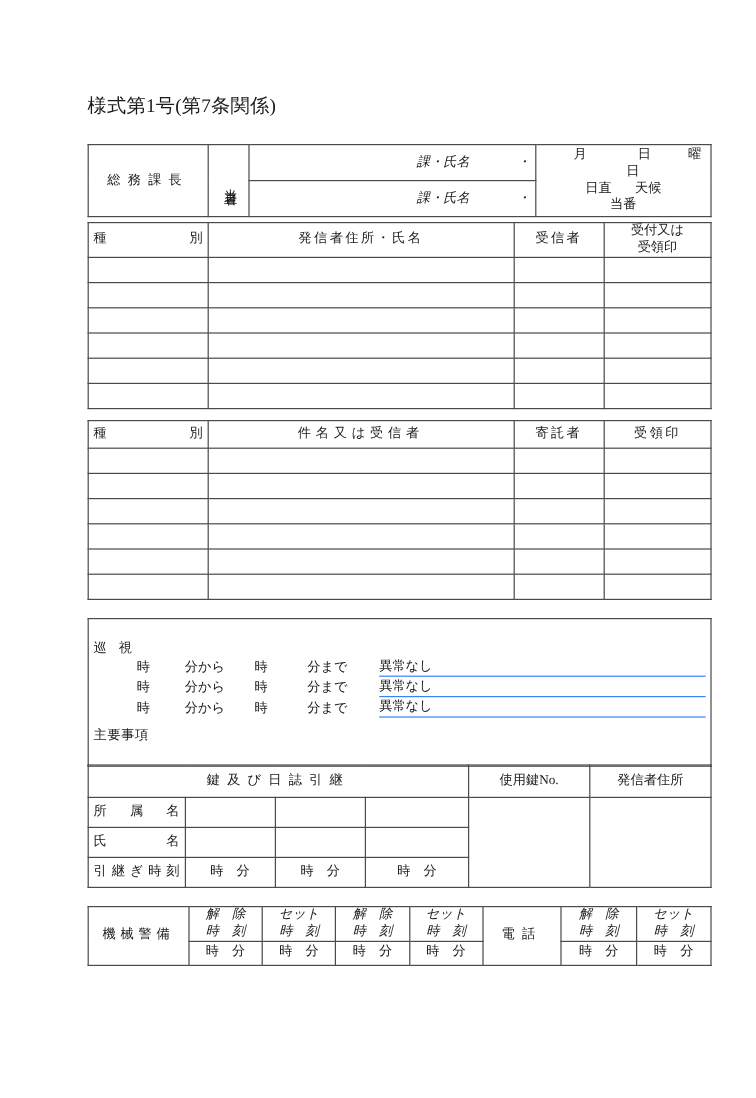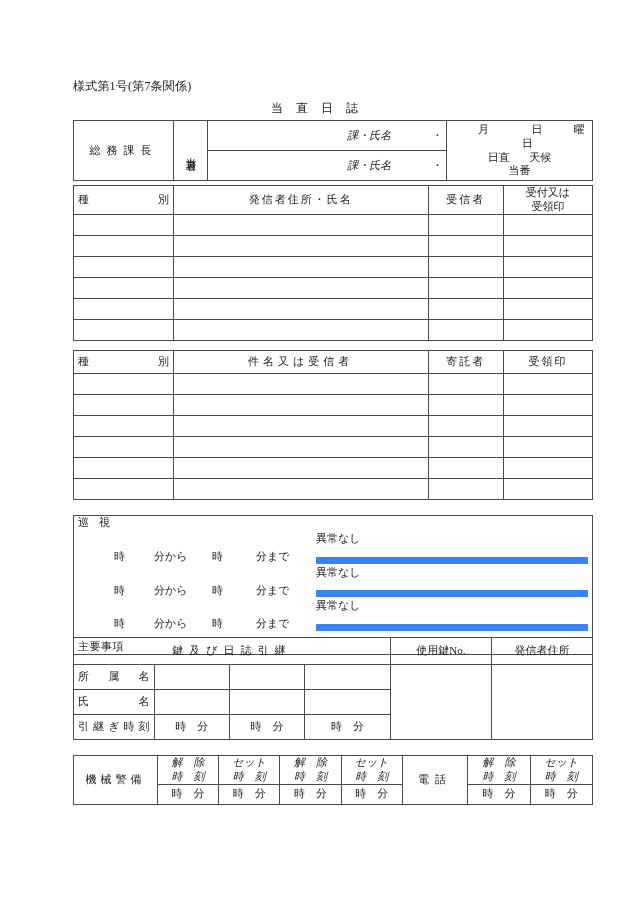--- a/index.html
+++ b/index.html
@@ -18,21 +18,21 @@
   .page {
     position: absolute;
     left: 0; top: 0;
     width: 630px;
     height: 915px;
   }
   .form-no {
     position: absolute;
     left: 73px;
     top: 78px;
-    font-size: 12px;
+    font-size: 16px;
     letter-spacing: 0.2px;
     white-space: nowrap;
   }
   .doc-title {
     position: absolute;
     left: 73px;
     top: 100px;
     width: 483px;
     text-align: center;
     font-size: 12px;
@@ -111,23 +111,23 @@
     padding-left: 36px;
     display: flex;
     align-items: flex-end;
   }
   .pl-seg { display: inline-block; }
   .w-hour { width: 40px; }
   .w-min  { width: 58px; }
   .w-hour2 { width: 44px; }
   .w-min2 { width: 58px; }
   .abn {
-    border-bottom: 7px solid #3b82f6;
+    border-bottom: 1px solid #3b82f6;
     flex: 1;
-    padding-bottom: 11px;
+    padding-bottom: 0;
     margin-left: 2px;
   }
   .patrol-main {
     margin-top: 9px;
     letter-spacing: 0.5px;
   }
   
   #key-table { top: 637px; }
   .key-hdr td { height: 26px; }
   .key-row td { height: 24px; }
@@ -142,21 +142,20 @@
     text-align: center;
   }
   .two-line div { white-space: nowrap; font-style: italic; }
 </style>
 </head>
 <body>
 
 <div class="page">
 
   <div class="form-no">様式第1号(第7条関係)</div>
-  <div class="doc-title">当直日誌</div>
 
   <table class="grid" id="header-table">
     <colgroup>
       <col style="width:93px">
         <col style="width:32px">
         <col style="width:222px">
         <col style="width:136px">
     </colgroup>
     <tbody>
       <tr>

